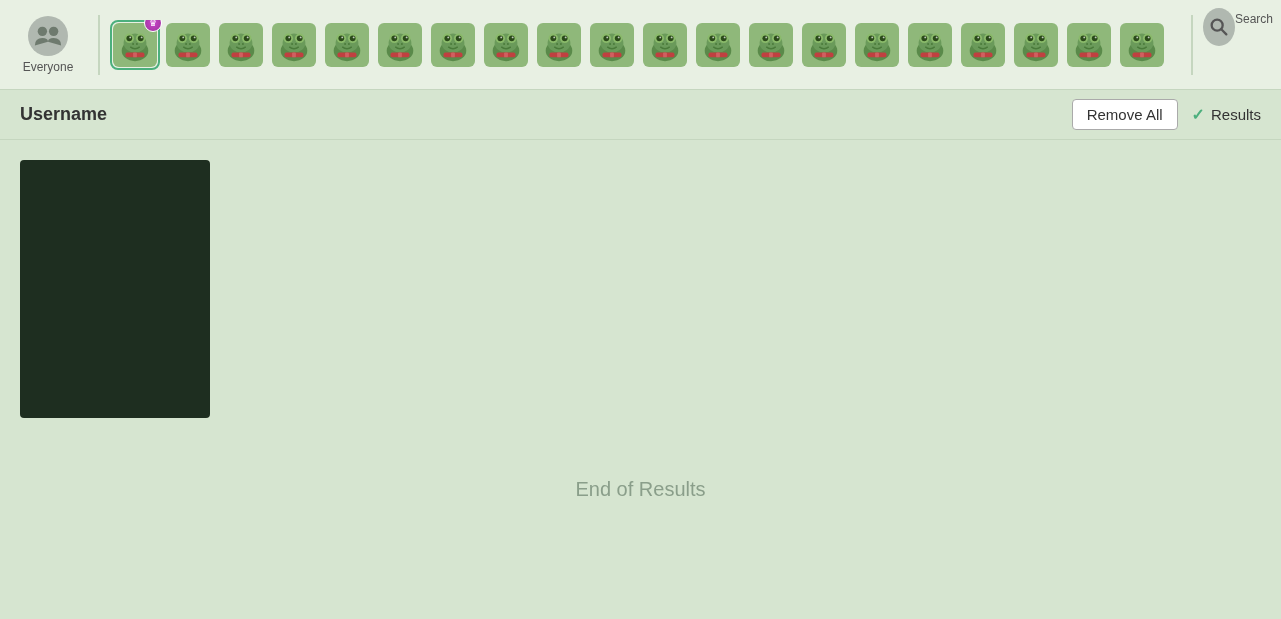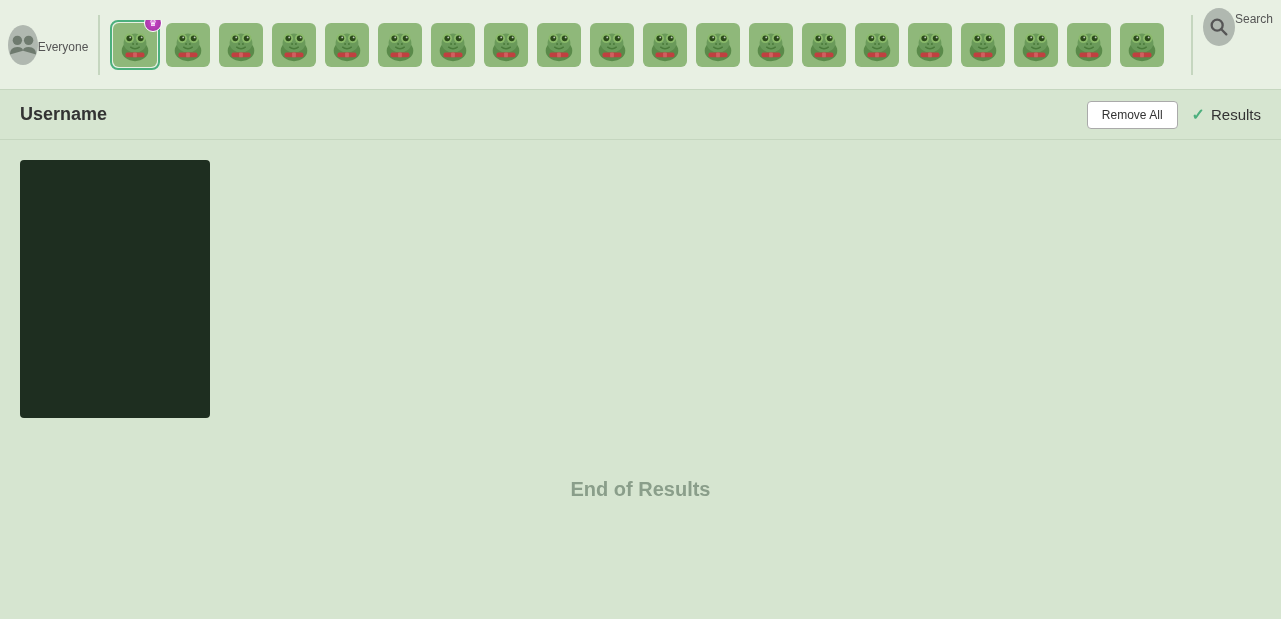--- a/index.html
+++ b/index.html
@@ -22,21 +22,21 @@
       align-items: center;
       background-color: #e8f0e3;
       border-bottom: 1px solid #c5d6bf;
       padding: 0 8px;
       height: 90px;
       gap: 4px;
     }
 
     .everyone-btn {
       display: flex;
-      flex-direction: row;
+      flex-direction: column;
       align-items: center;
       justify-content: center;
       width: 80px;
       height: 74px;
       cursor: pointer;
       border-radius: 6px;
       background: none;
       border: none;
       flex-shrink: 0;
     }
@@ -215,21 +215,21 @@
       align-items: center;
       gap: 14px;
       margin-left: auto;
     }
 
     .remove-all-btn {
       padding: 6px 14px;
       border: 1px solid #aaa;
       background: #fff;
       border-radius: 4px;
-      font-size: 12px;
+      font-size: 15px;
       cursor: pointer;
       color: #333;
     }
 
     .watching-btn {
       display: flex;
       align-items: center;
       gap: 6px;
       font-size: 15px;
       color: #333;
@@ -256,21 +256,21 @@
       width: 190px;
       height: 258px;
       background-color: #1e2e20;
       border-radius: 4px;
     }
 
     .end-of-results {
       text-align: center;
       color: #8a9e8a;
       font-size: 20px;
-      font-weight: 700;
+      font-weight: 400;
       margin-top: 60px;
       width: 100%;
     }
   </style>
 </head>
 <body>
 
 <div class="top-bar">
 
   <button class="everyone-btn">

